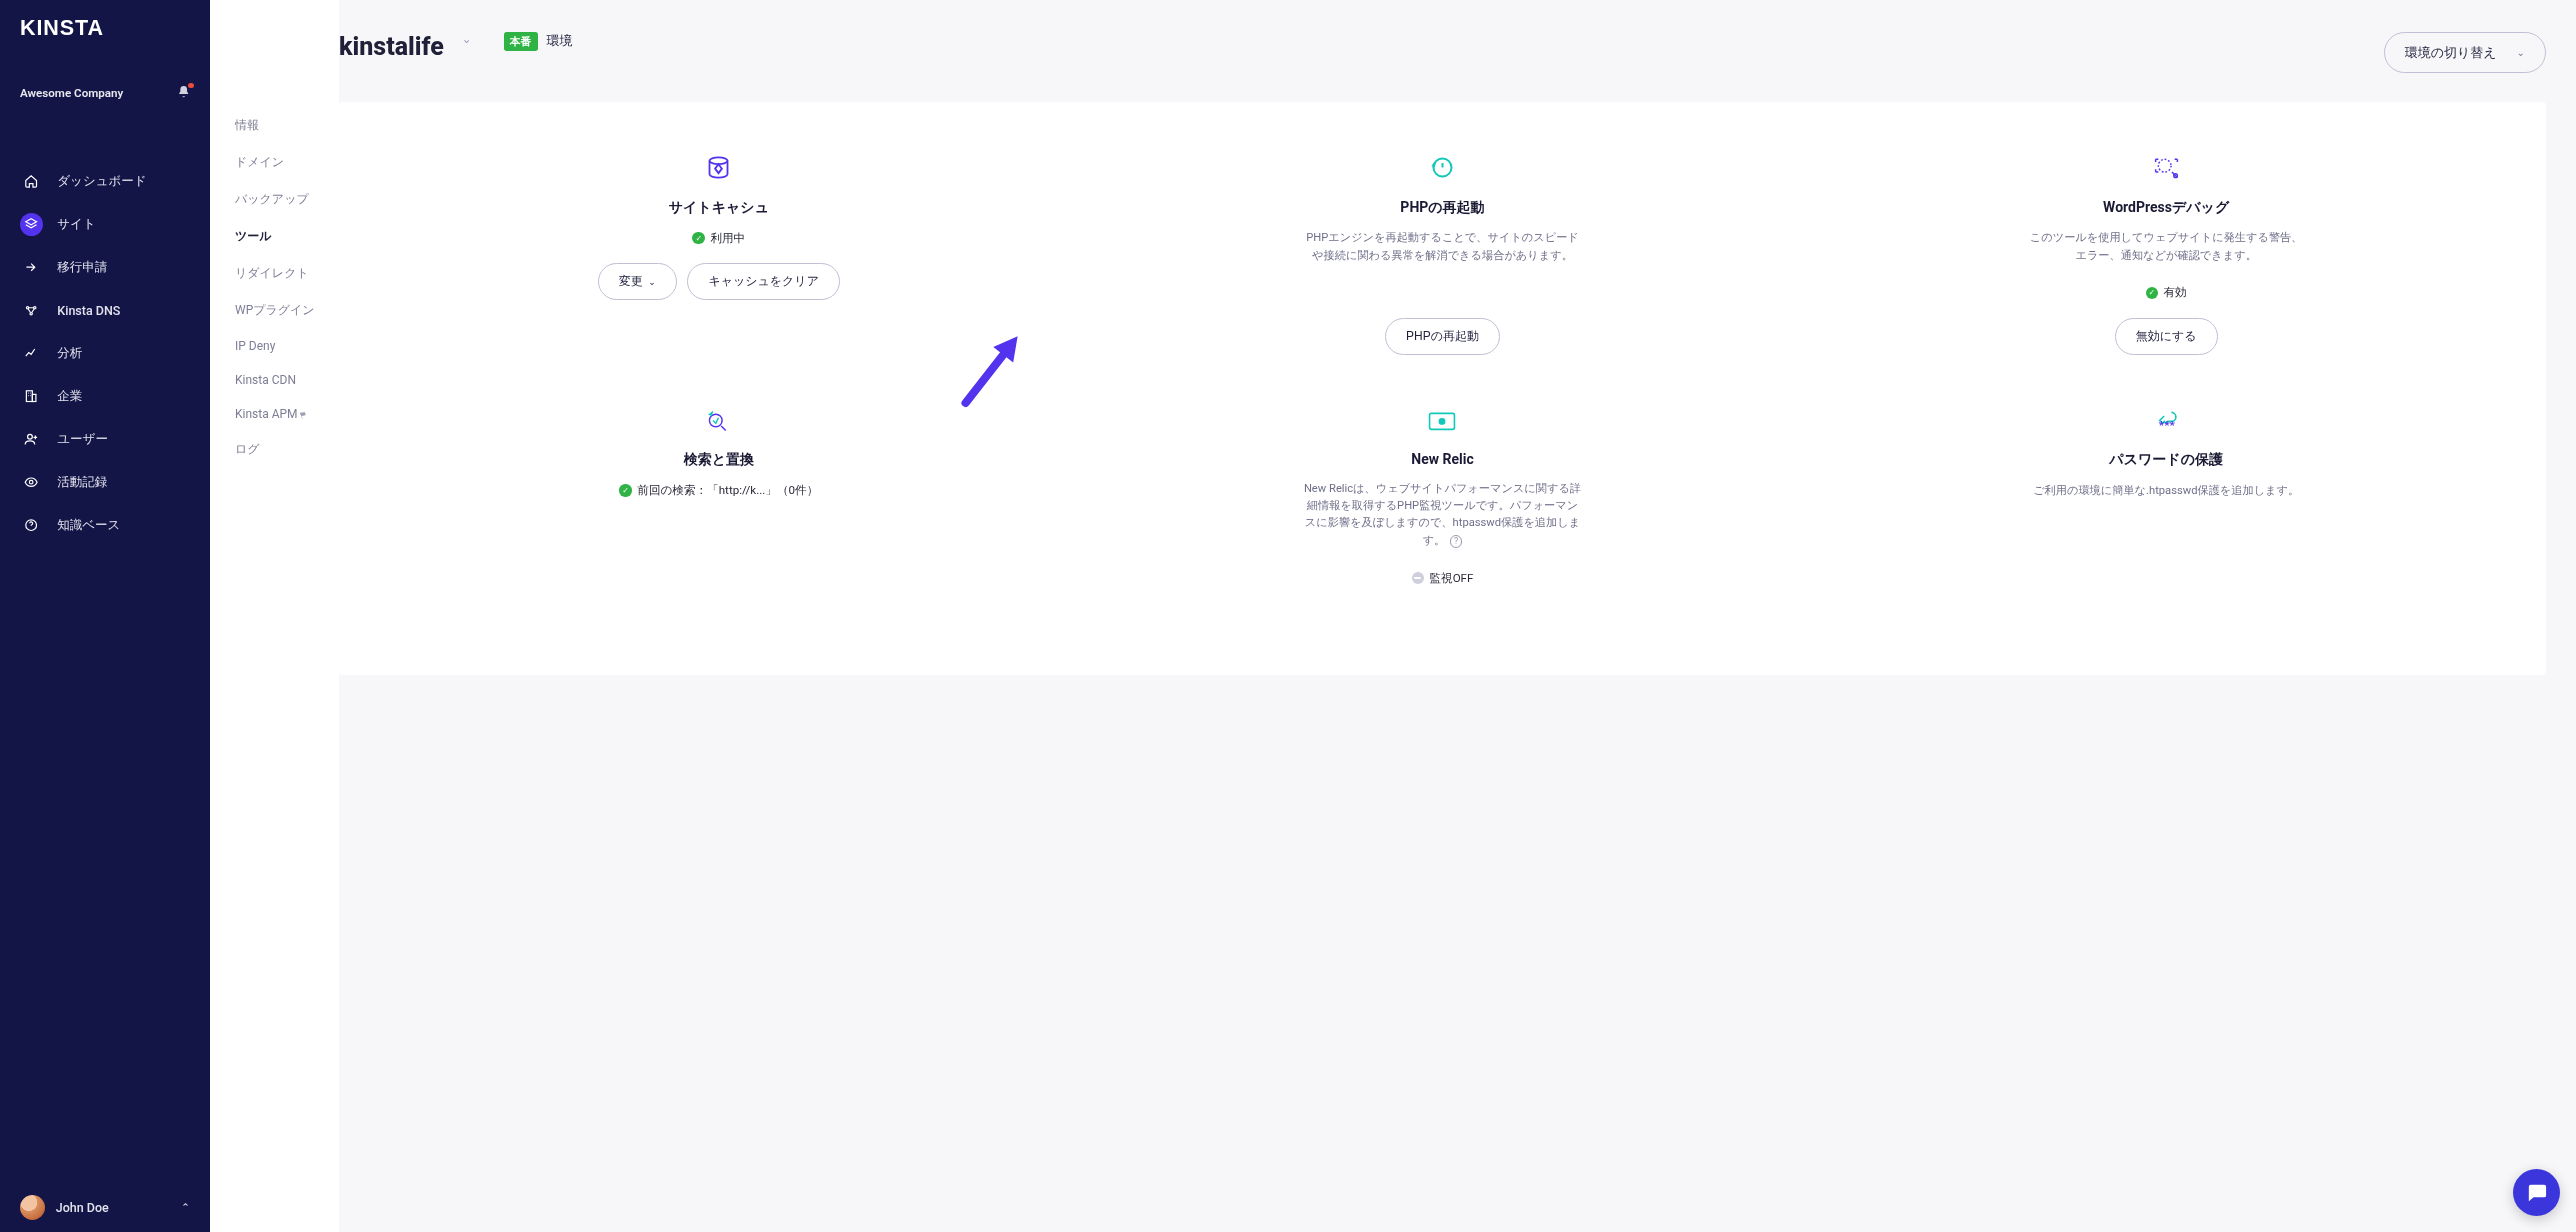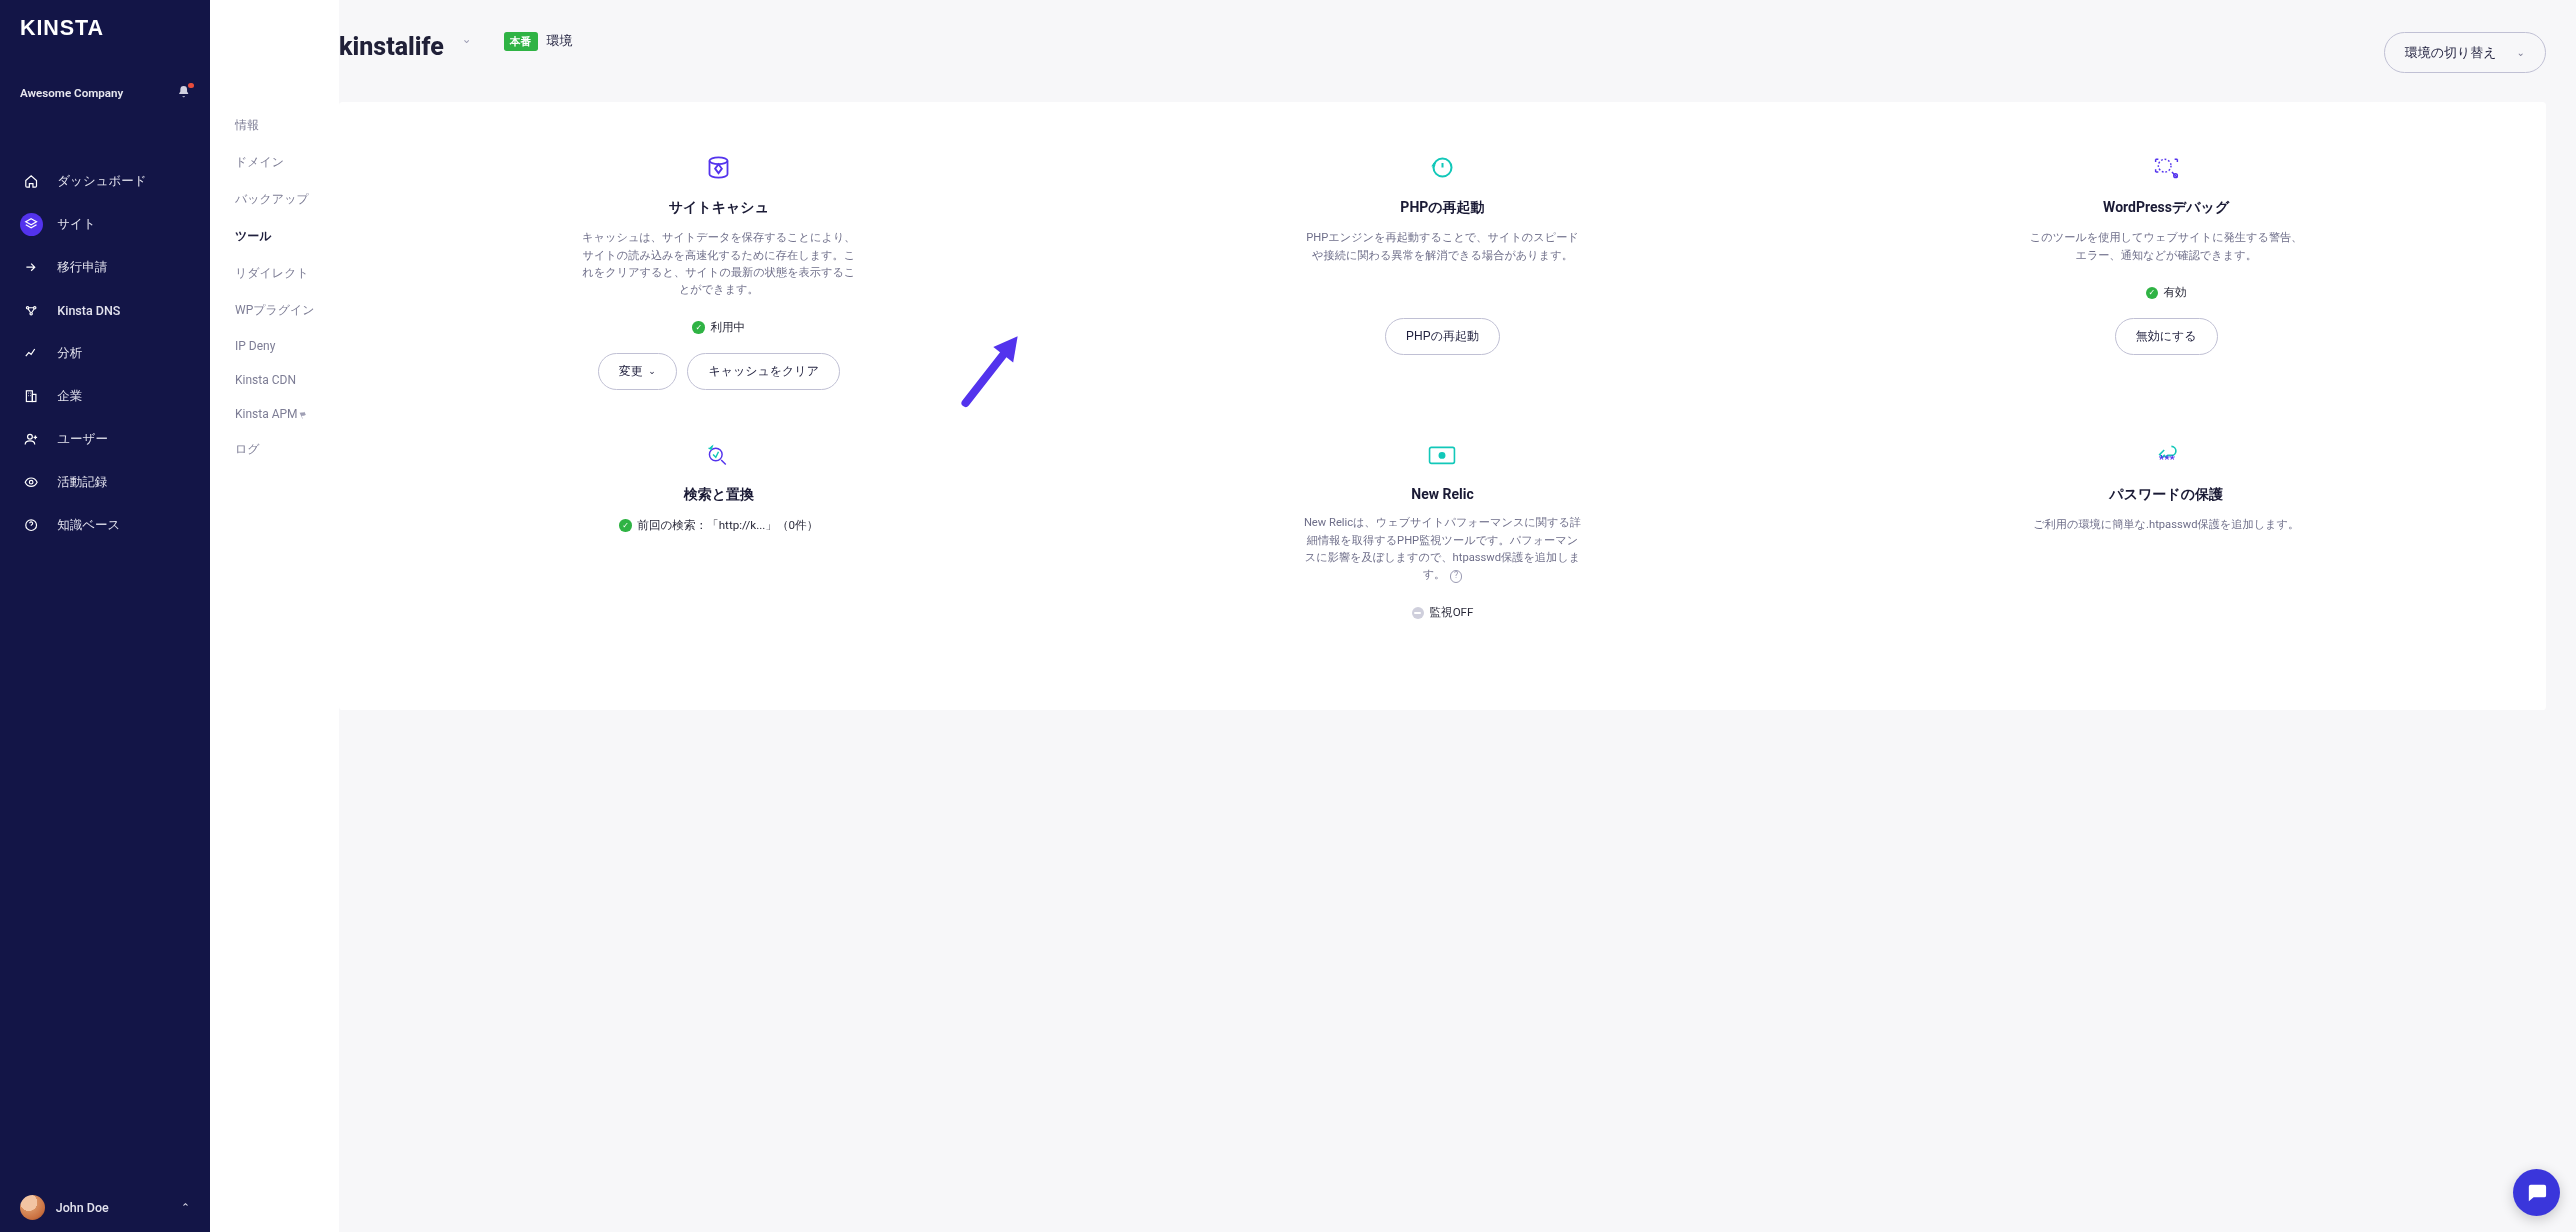--- a/index.html
+++ b/index.html
@@ -430,21 +430,20 @@
 
       <div class="card">
         <div class="card-icon">
           <svg width="27" height="27" viewBox="0 0 24 24" fill="none" stroke="#5333ed" stroke-width="1.6">
               <ellipse cx="12" cy="6" rx="8" ry="3"></ellipse>
               <path d="M4 6v12c0 1.7 3.6 3 8 3s8-1.3 8-3V6"></path>
               <path d="M9 13l3-4 3 4-3 4z" fill="none"></path>
             </svg>
         </div>
         <div class="card-title">サイトキャシュ</div>
-        <div class="card-desc">キャッシュは、サイトデータを保存することにより、サイトの読み込みを高速化するために存在します。これをクリアすると、サイトの最新の状態を表示することができます。</div>
         <div class="status-row">
           <span class="status-dot-green">✓</span>
           <span>利用中</span>
         </div>
         <div class="btn-row">
           <button class="pill-btn">
             <span>変更</span>
               <span class="chev">⌄</span>
           </button>
           <button class="pill-btn">

